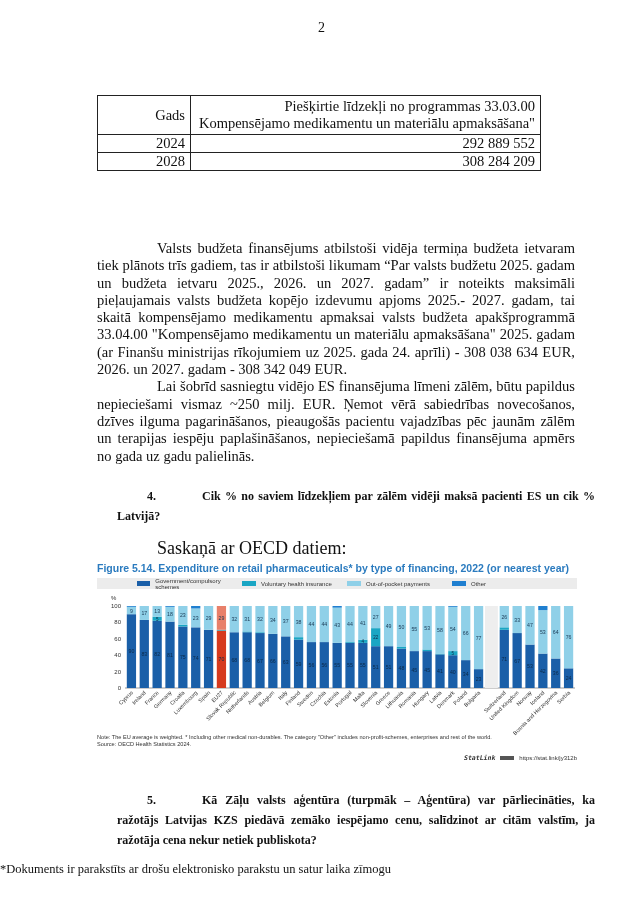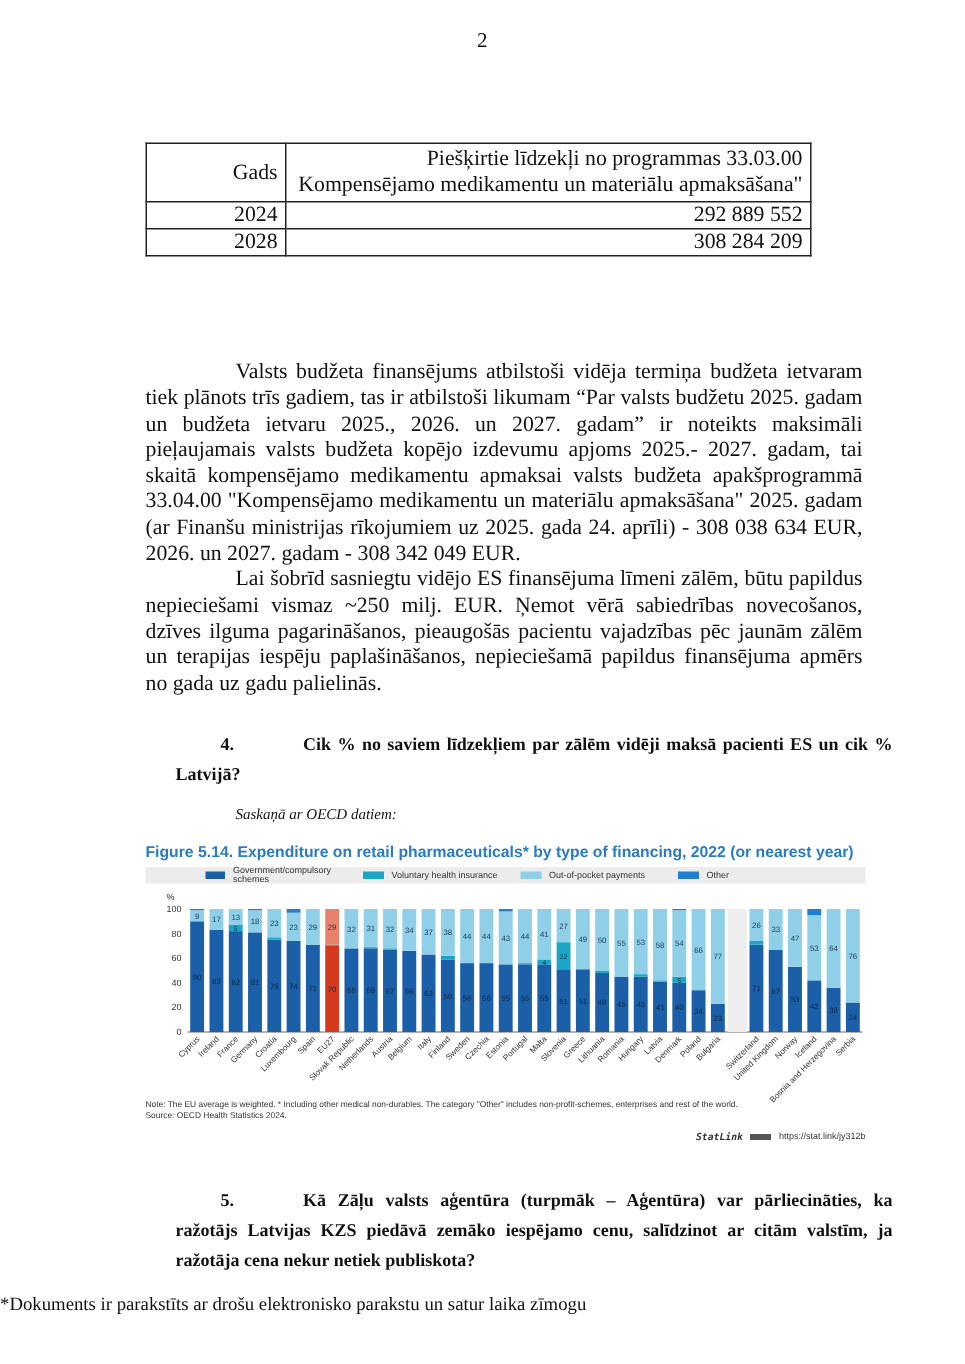--- a/index.html
+++ b/index.html
@@ -7,21 +7,21 @@
          font-family: "Liberation Serif", serif; color: #111; }
   .page-number { position: absolute; top: 20px; left: 0; width: 643px; text-align: center; font-size: 14px; }
   table.budget { position: absolute; left: 97px; top: 95px; width: 444px; border-collapse: collapse; font-size: 14.5px; text-align: right; }
   table.budget td { border: 1px solid #222; padding: 0 5px; line-height: 17px; vertical-align: middle; }
   table.budget td.year { width: 82px; }
   table.budget tr.head td { height: 38px; }
   .para { position: absolute; left: 97px; width: 478px; font-size: 14.5px; line-height: 17.3px; text-align: justify; }
   .para p { margin: 0; text-indent: 60px; }
   .q { position: absolute; left: 97px; width: 478px; font-weight: bold; font-size: 12px; line-height: 20px; text-align: justify; margin-left: 20px; }
   .q .num { display: inline-block; width: 55px; padding-left: 30px; }
-  .lead { position: absolute; left: 157px; top: 538px; font-size: 10px; font-style: italic; }
+  .lead { position: absolute; left: 157px; top: 538px; font-size: 18px; }
   .figure { position: absolute; left: 97px; top: 562px; width: 480px; height: 210px; font-family: "Liberation Sans", sans-serif; }
   .fig-title { color: #2b7bbf; font-weight: bold; font-size: 10.5px; white-space: nowrap; }
   .legend { margin-top: 4px; background: #ececec; height: 11px; display: flex; font-size: 6px; align-items: center; padding-left: 40px; gap: 0; }
   .legend .item { display: flex; align-items: center; width: 105px; color: #333; }
   .legend .sw { width: 14px; height: 5px; margin-right: 5px; }
   .chart { position: absolute; left: 0; top: 30px; width: 480px; height: 150px; }
   .fig-note { position: absolute; left: 0; top: 172px; font-size: 5.6px; color: #333; line-height: 7px; white-space: nowrap; }
   .statlink { position: absolute; right: 0; top: 192px; font-size: 6px; color: #333; display: flex; align-items: center; gap: 5px; }
   .statlink .brand { font-family: "DejaVu Sans Mono", monospace; font-style: italic; font-weight: bold; font-size: 6.5px; }
   .statlink .logo { width: 14px; height: 4px; background: #555; display: inline-block; }

